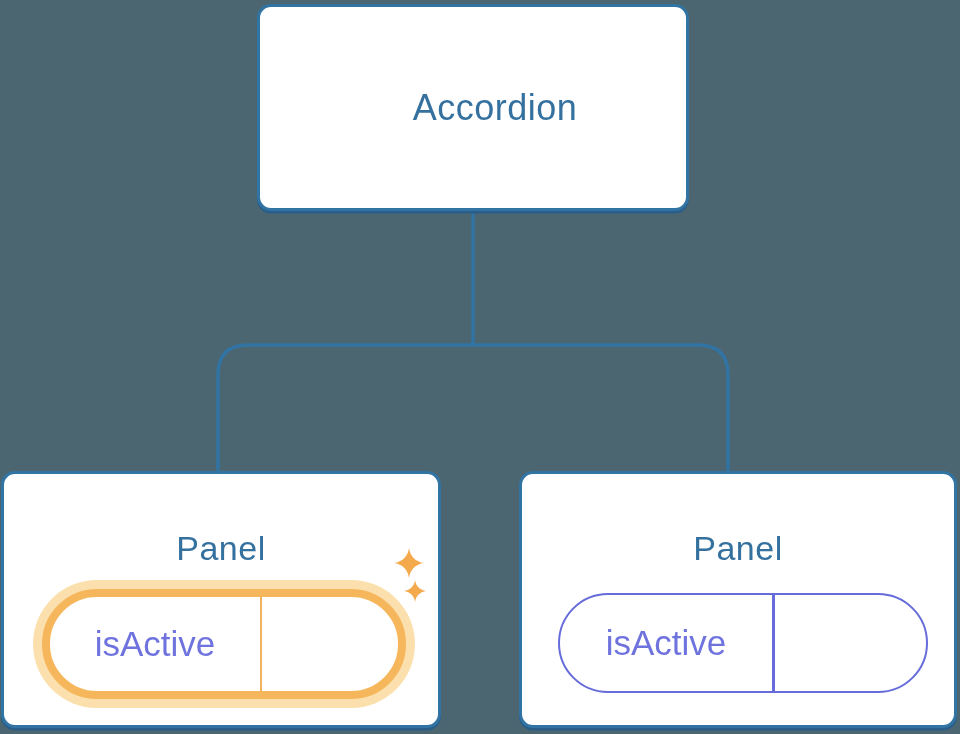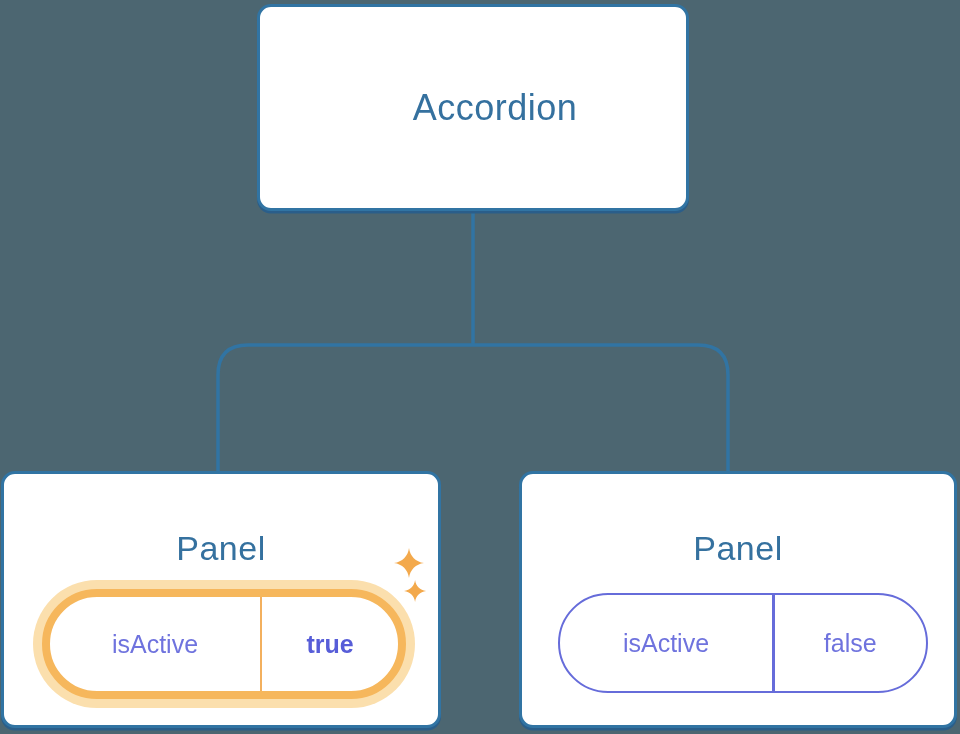--- a/index.html
+++ b/index.html
@@ -59,21 +59,21 @@
     border:2.5px solid #666cda;
     border-radius:50px;
     box-sizing:border-box;
     display:flex;align-items:stretch;
   }
   .pill-inactive .cell-key{width:212px;}
   .pill-inactive .pill-divider{width:2.5px;background:#666cda;}
   .pill-inactive .cell-value{flex:1;}
   .cell{
     display:flex;align-items:center;justify-content:center;
-    font-size:25px;
+    font-size:35px;
     color:#6f73de;
   }
   .sparkles{position:absolute;left:384px;top:68px;width:60px;height:64px;overflow:visible;}
 </style>
 </head>
 <body>
 
 <div class="stage">
 
   <svg class="connectors" viewBox="0 0 960 734" xmlns="http://www.w3.org/2000/svg">
@@ -84,32 +84,30 @@
   <div class="node node-root">
     <span class="node-title">Accordion</span>
   </div>
 
   <div class="node node-panel left">
     <div class="panel-title">Panel</div>
 
     <div class="pill-active">
       <span class="cell cell-key">isActive</span>
       <span class="pill-divider"></span>
-      <span class="cell cell-value">true</span>
     </div>
 
     <svg class="sparkles" viewBox="0 0 60 64" xmlns="http://www.w3.org/2000/svg">
       <path fill="#f3a94c" d="M21 6c1.1 8.3 6.7 13.9 15 15-8.3 1.1-13.9 6.7-15 15-1.1-8.3-6.7-13.9-15-15 8.3-1.1 13.9-6.7 15-15Z"></path>
       <path fill="#f3a94c" d="M43 26c0.9 6.6 5.4 11.1 12 12-6.6 0.9-11.1 5.4-12 12-0.9-6.6-5.4-11.1-12-12 6.6-0.9 11.1-5.4 12-12Z" transform="translate(-12.5 14) scale(0.92)"></path>
     </svg>
   </div>
 
   <div class="node node-panel right">
     <div class="panel-title">Panel</div>
 
     <div class="pill-inactive">
       <span class="cell cell-key">isActive</span>
       <span class="pill-divider"></span>
-      <span class="cell cell-value">false</span>
     </div>
   </div>
 
 </div>
 
 </body></html>

